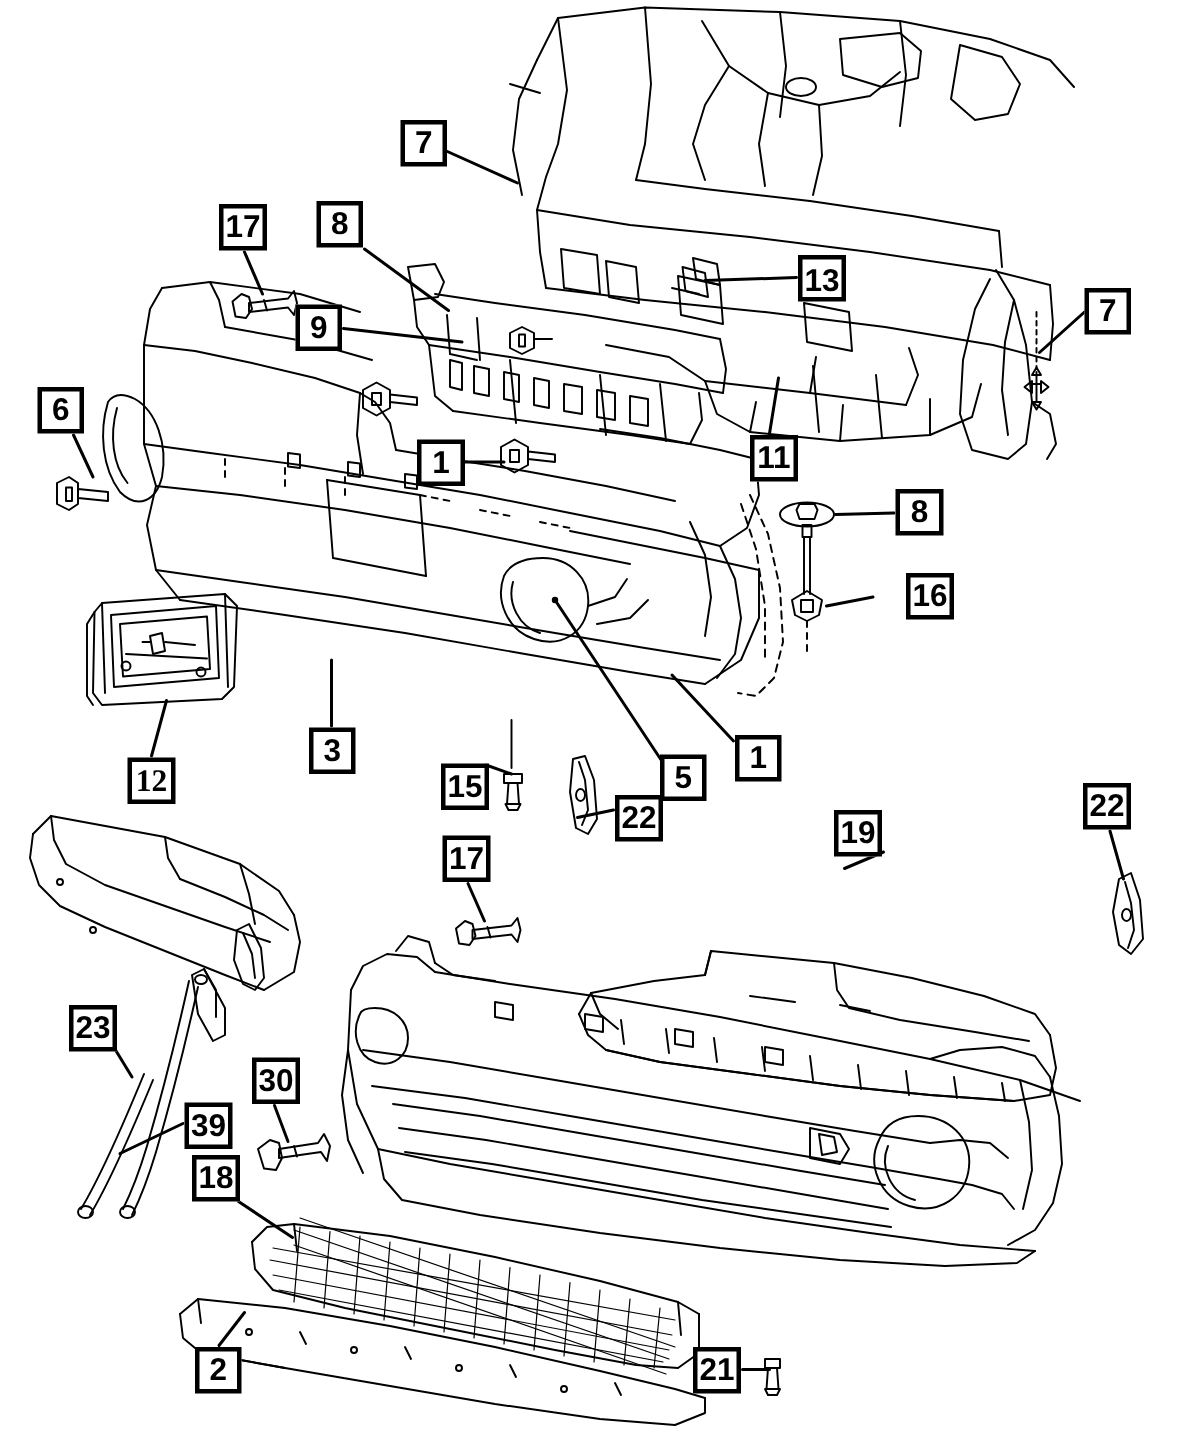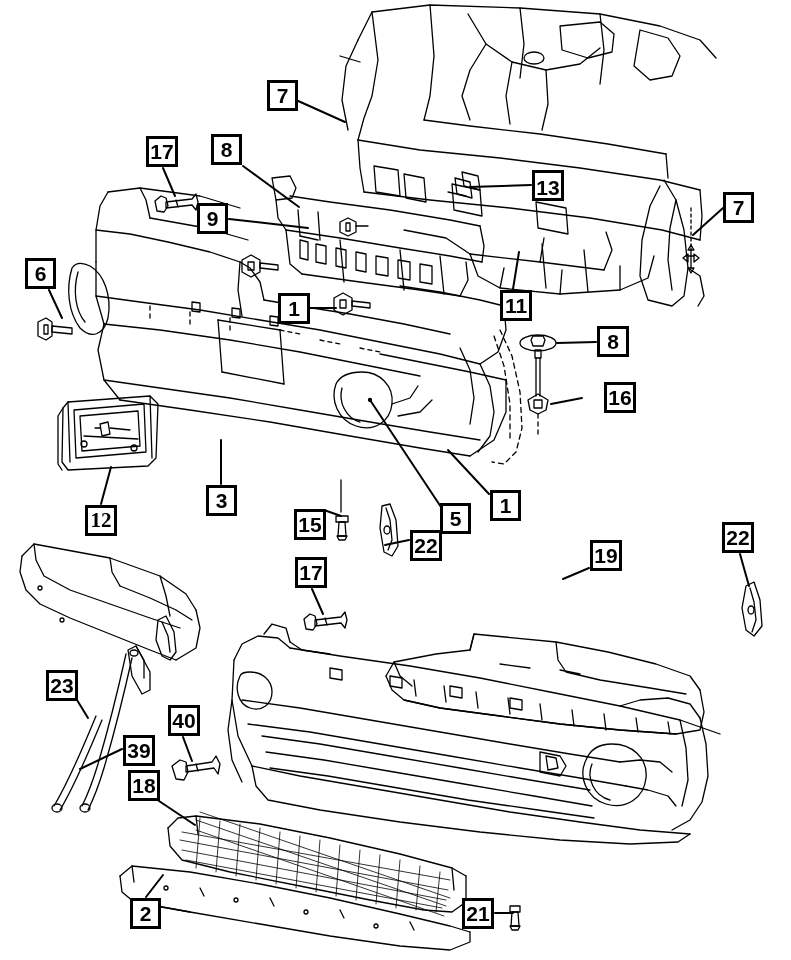--- a/index.html
+++ b/index.html
@@ -502,31 +502,31 @@
       </div>
       <div class="callout w1" style="left: 440px; top: 503px;">
         <span>5</span>
       </div>
       <div class="callout w2" style="left: 410px; top: 530px;">
         <span>22</span>
       </div>
       <div class="callout w2" style="left: 295px; top: 557px;">
         <span>17</span>
       </div>
-      <div class="callout w2" style="left: 590px; top: 540px; text-align: right;">
+      <div class="callout w2" style="left: 556px; top: 540px; text-align: right;">
         <span>19</span>
       </div>
       <div class="callout w2" style="left: 722px; top: 522px;">
         <span>22</span>
       </div>
       <div class="callout w2" style="left: 46px; top: 670px;">
         <span>23</span>
       </div>
       <div class="callout w2" style="left: 168px; top: 705px;">
-        <span>40</span>
+        <span>30</span>
       </div>
       <div class="callout w2" style="left: 123px; top: 735px;">
         <span>39</span>
       </div>
       <div class="callout w2" style="left: 128px; top: 770px;">
         <span>18</span>
       </div>
       <div class="callout w1" style="left: 130px; top: 898px;">
         <span>2</span>
       </div>

